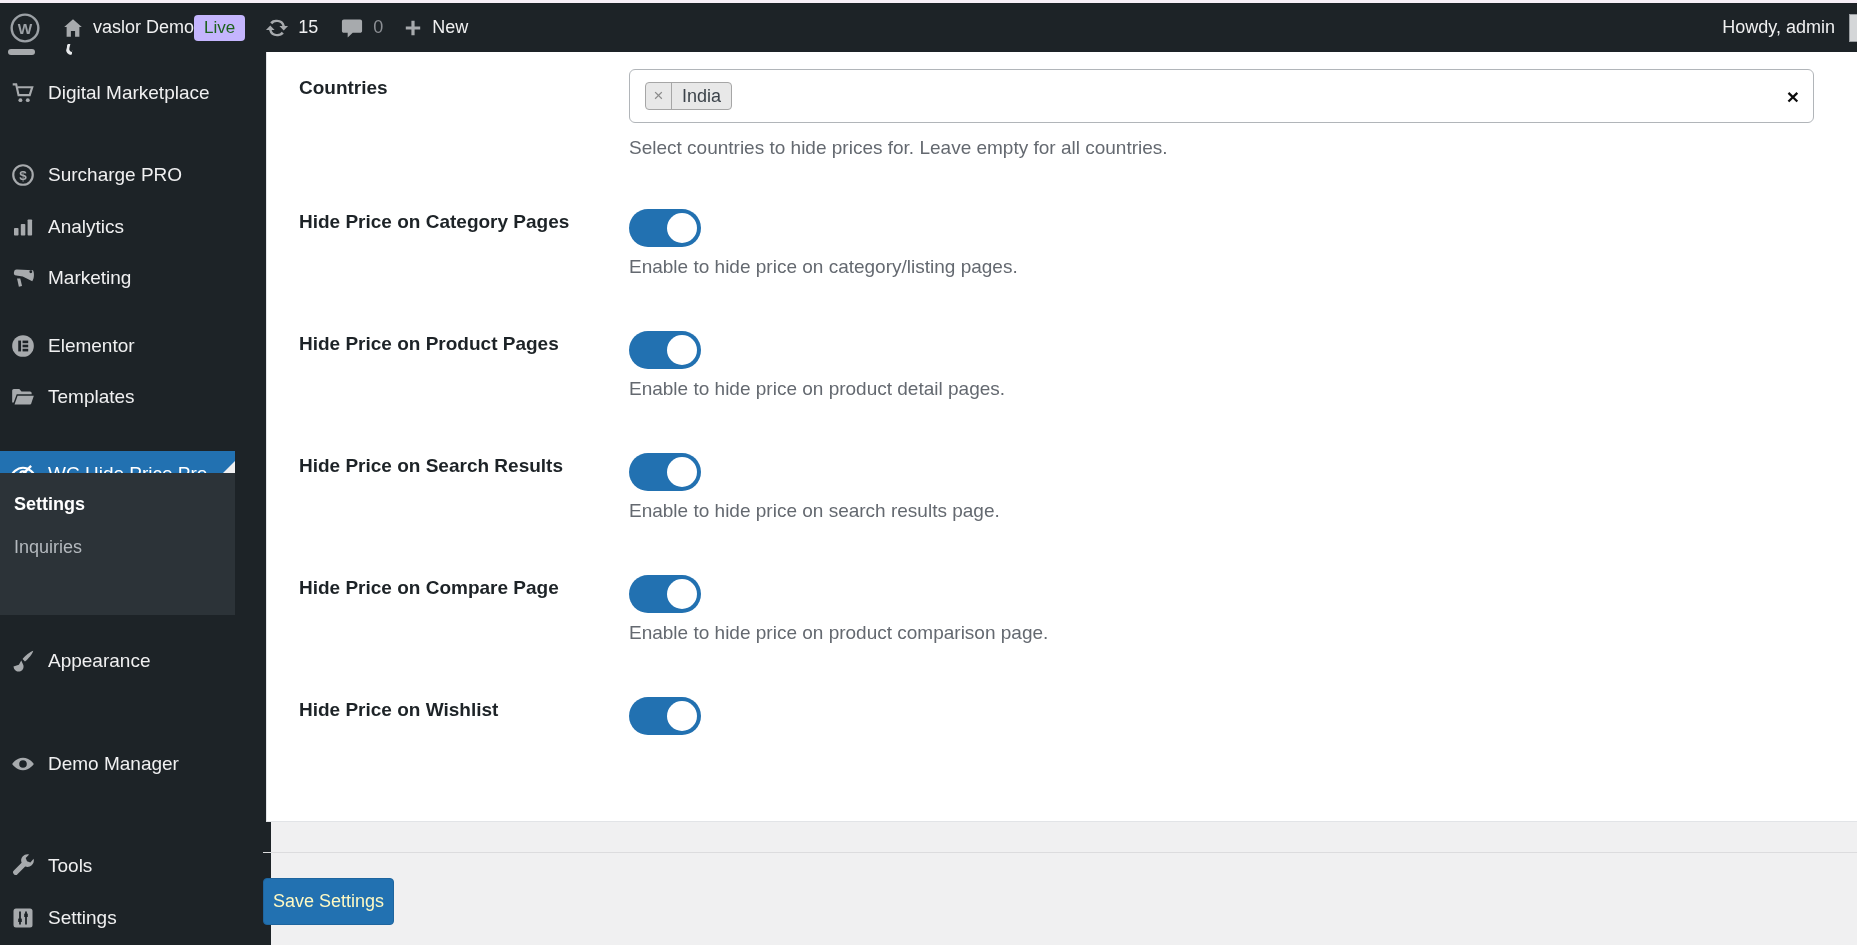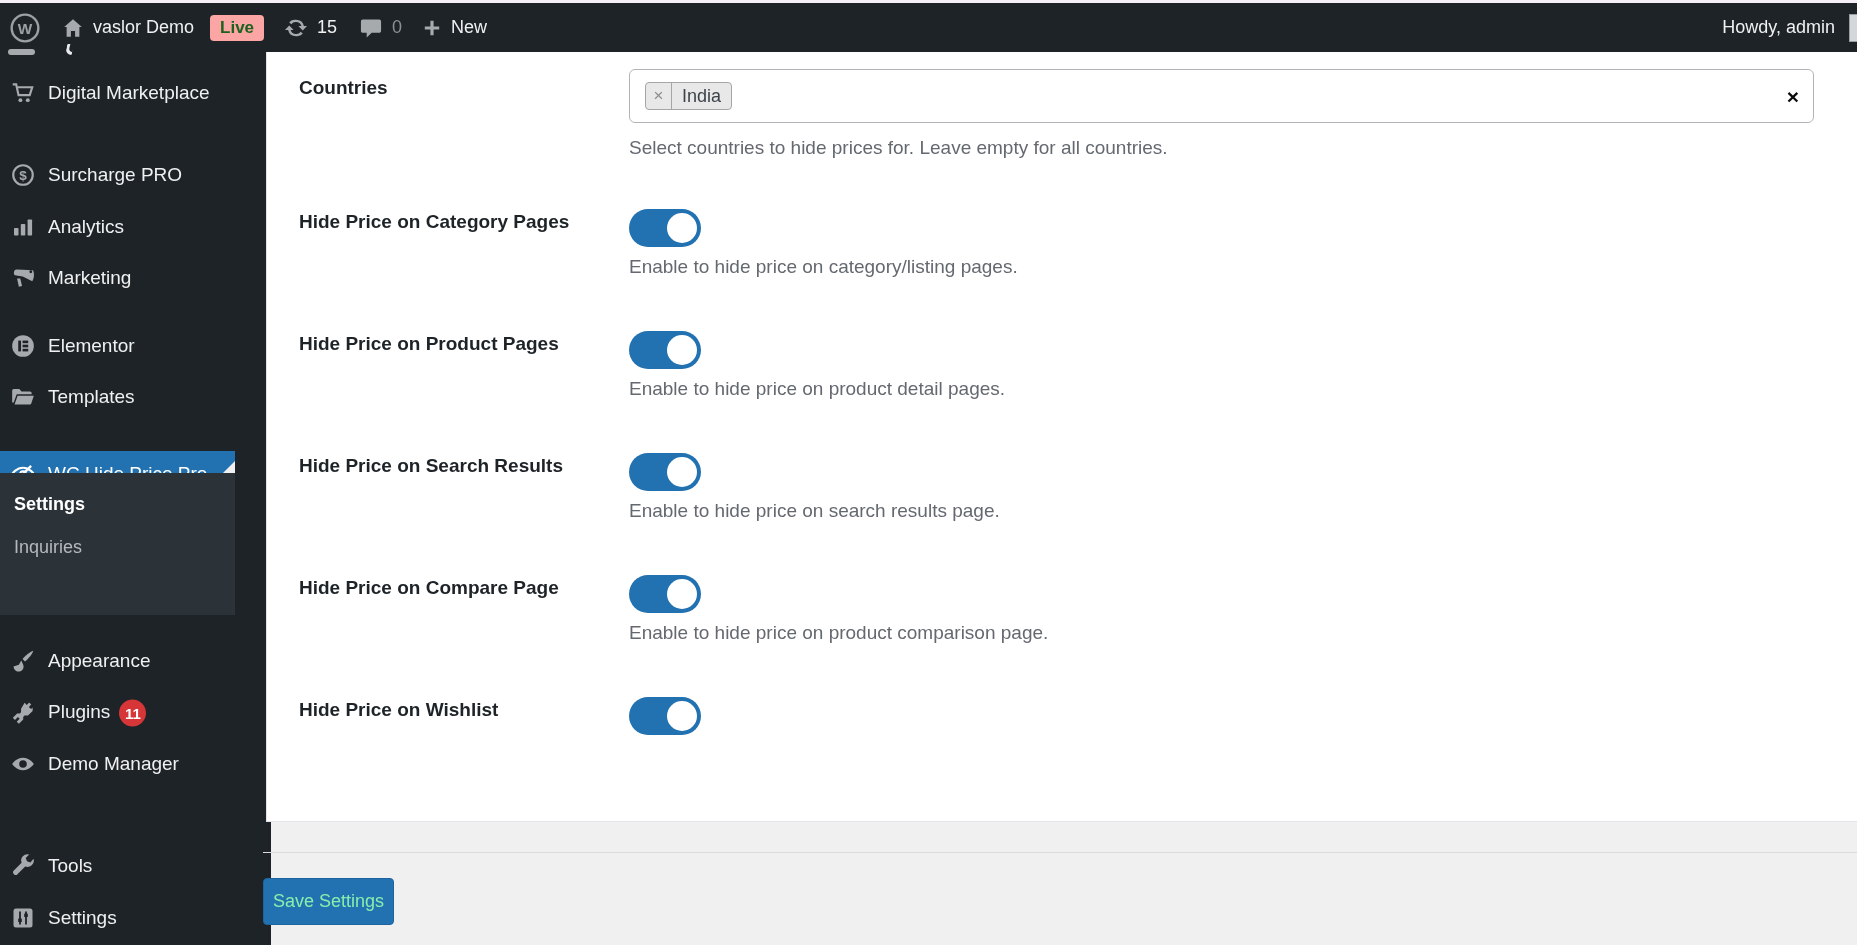--- a/index.html
+++ b/index.html
@@ -9,21 +9,21 @@
 
   
   .top-strip { position:absolute; left:0; top:0; width:1857px; height:3px; background:#f6eff7; }
 
   
   .admin-bar { position:absolute; left:0; top:3px; width:1857px; height:49px; background:#1d2327;
                display:flex; align-items:center; color:#f0f0f1; font-size:18px; }
   .ab-item { display:flex; align-items:center; gap:9px; cursor:pointer; }
   .wp-logo { margin-left:8px; width:34px; height:34px; display:flex; align-items:center; justify-content:center; }
   .site-group { margin-left:20px; }
-  .live-badge { margin-left:16px; background:#fca5a5; color:#1c621c; font-weight:bold; font-size:17px;
+  .live-badge { background:#c4b5fd; color:#1c621c; font-weight:normal; font-size:17px;
                 padding:3px 10px; border-radius:4px; }
   .update-group { margin-left:20px; }
   .comment-group { margin-left:22px; }
   .comment-count { color:#8c8f94; }
   .new-group { margin-left:20px; }
   .howdy { position:absolute; right:22px; top:0; height:49px; display:flex; align-items:center; }
   .avatar { position:absolute; left:1849px; top:11px; width:28px; height:28px; background:#d4d6d8; border:1px solid #9a9ea2; }
 
   
   .sidebar { position:absolute; left:0; top:52px; width:271px; height:893px; background:#1d2327; }
@@ -63,21 +63,21 @@
                 font-size:17px; border-right:1px solid #a6a6a6; cursor:pointer; }
   .tag-text { display:flex; align-items:center; padding:0 10px; font-size:18px; color:#3c434a; }
   .select-clear { position:absolute; right:14px; top:50%; transform:translateY(-50%); font-size:21px;
                   font-weight:bold; color:#0b0b0b; cursor:pointer; line-height:1; }
 
   .toggle { position:absolute; left:362px; width:72px; height:38px; border-radius:19px; background:#2271b1; cursor:pointer; }
   .toggle-knob { position:absolute; right:4px; top:4px; width:30px; height:30px; border-radius:50%; background:#fff; }
 
   .content-hr { position:absolute; left:263px; top:852px; width:1594px; border-top:1px solid #dcdcde; }
   .save-btn { position:absolute; left:263px; top:878px; width:131px; height:47px; background:#2271b1;
-              border:1px solid #1e659f; border-radius:4px; color:#86efac; font-size:18px;
+              border:1px solid #1e659f; border-radius:4px; color:#fef9c3; font-size:18px;
               font-family:"Liberation Sans", sans-serif; cursor:pointer; }
 
   svg { display:block; }
 </style>
 </head>
 <body>
 
 <div class="stage">
 
   <div class="top-strip"></div>
@@ -219,28 +219,20 @@
     <div class="menu-item" style="top:586px;">
       <span class="mi-icon">
         <svg width="26" height="26" viewBox="0 0 24 24" fill="#a7aaad">
           <path d="M21.5 2.5c-3 .9-7.6 4.6-9.9 7.7l2.2 2.2c3.1-2.3 6.8-6.9 7.7-9.9z"></path>
           <path d="M10.4 11.6L8.2 15.4l-5 1.7a4.9 4.9 0 006.5 4.4c2.4-.9 3.2-3.4 2.7-5.5z"></path>
         </svg>
       </span>
       <span class="mi-label">Appearance</span>
     </div>
 
-    <div class="menu-item" style="top:638px;">
-      <span class="mi-icon">
-        <svg width="26" height="26" viewBox="0 0 24 24" fill="#a7aaad">
-          <path d="M13.5 2.5l2 2 2.2-2.2 1.9 1.9L17.4 6.4l2 2 1.5-1.5v3.2l-4.3 4.3h-3.2l-1.2 1.2v2.4l-4 4-2-2 2.7-2.7-1.6-1.6L4.6 18.4l-2-2 4-4h2.4l1.2-1.2V8z"></path>
-        </svg>
-      </span>
-      <span class="mi-label"><span>Plugins</span><span class="plugins-badge">11</span></span>
-    </div>
 
     <div class="menu-item" style="top:689px;">
       <span class="mi-icon">
         <svg width="28" height="28" viewBox="0 0 24 24" fill="#a7aaad">
           <path d="M12 6.3C5.7 6.3 2 12 2 12s3.7 5.7 10 5.7S22 12 22 12s-3.7-5.7-10-5.7zm0 9.2A3.5 3.5 0 1112 8.5a3.5 3.5 0 010 7z"></path>
         </svg>
       </span>
       <span class="mi-label">Demo Manager</span>
     </div>
 

